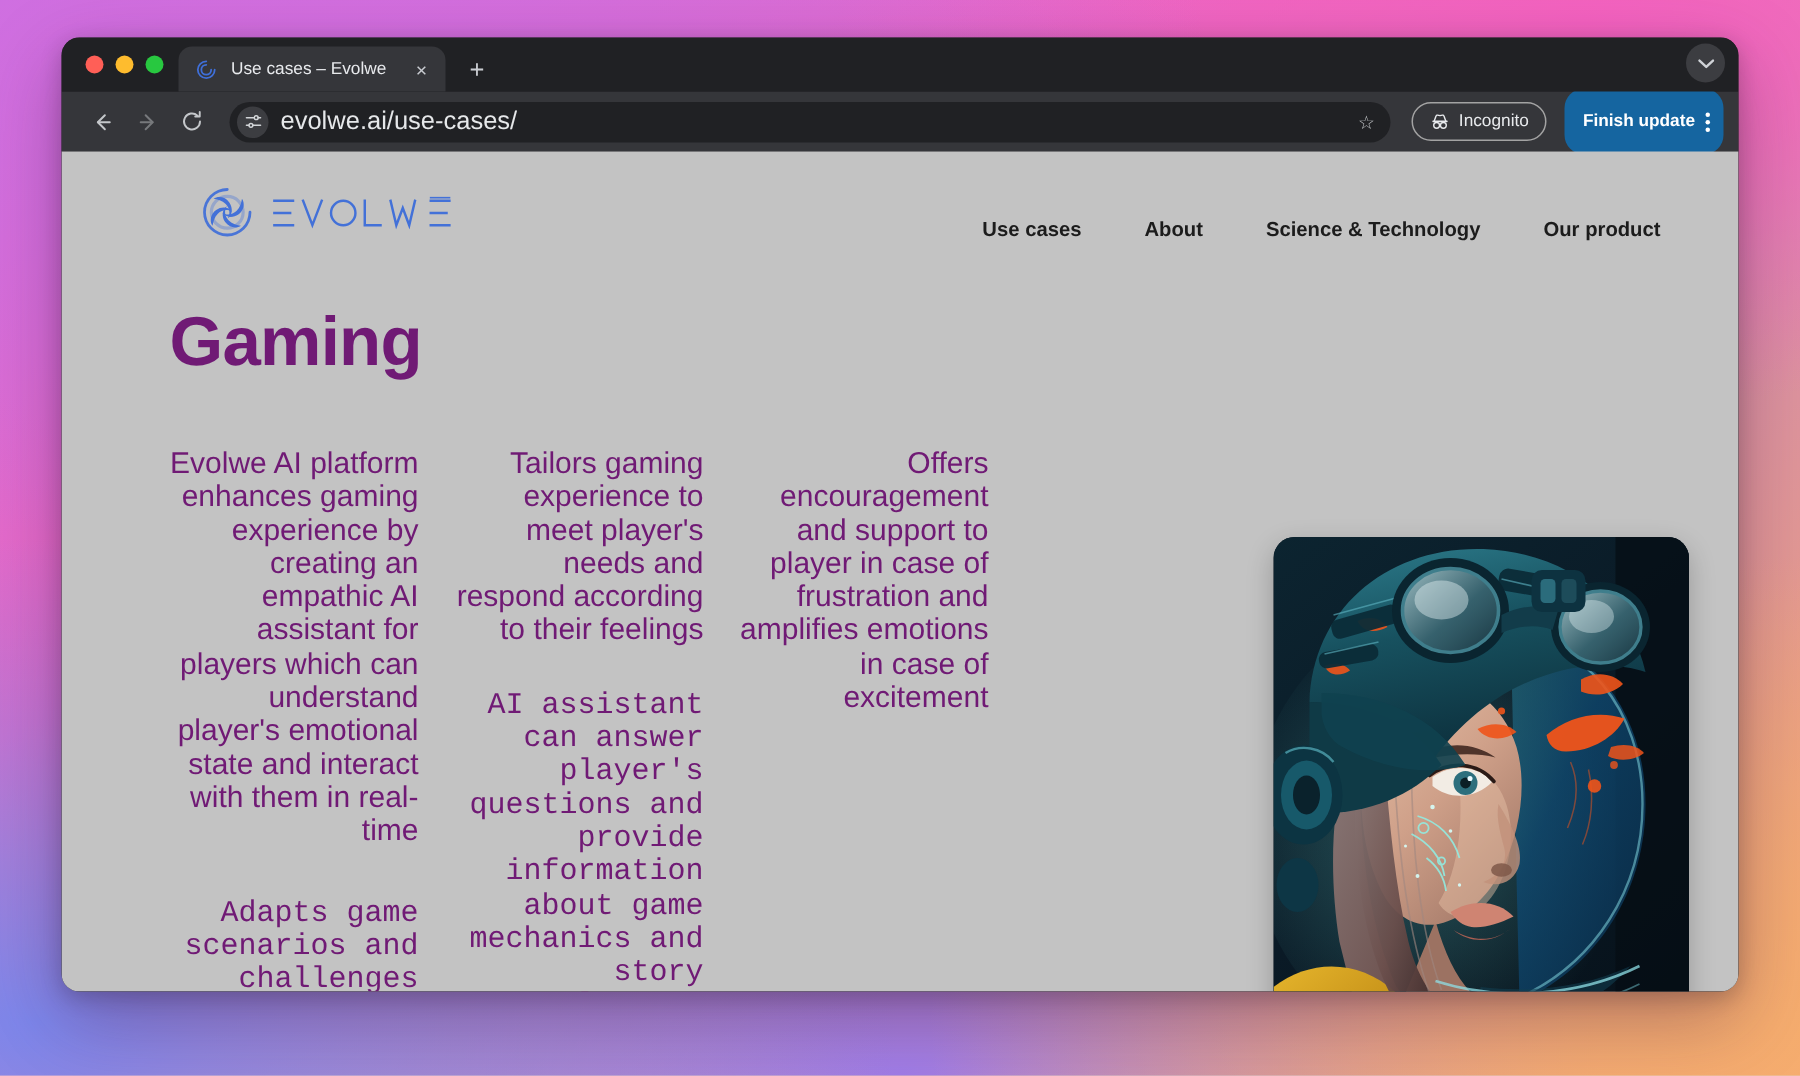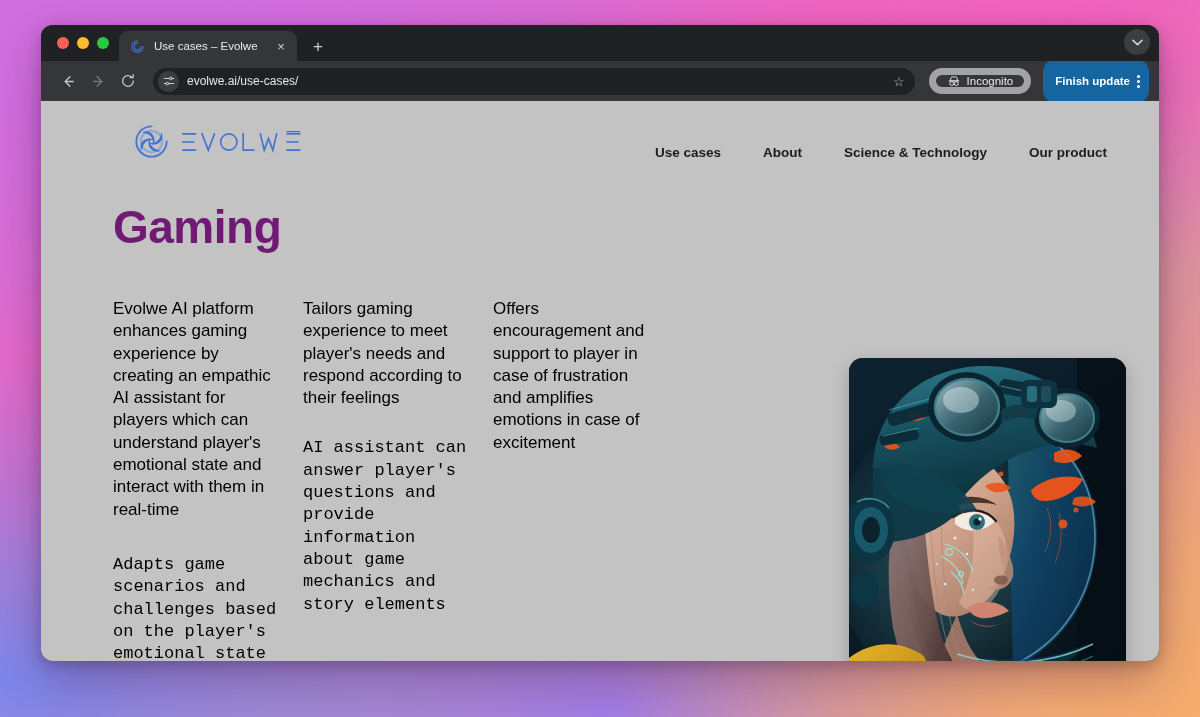--- a/index.html
+++ b/index.html
@@ -113,30 +113,30 @@
     gap: 8px;
     min-width: 0;
   }
   .omni-icon {
     width: 21px; height: 21px; flex: none;
     border-radius: 50%;
     background: #3c3d41;
     display: flex; align-items: center; justify-content: center;
   }
   .omni-url {
-    color: #e6e8ea; font-size: 12px;
+    color: #e6e8ea; font-size: 17px;
     white-space: nowrap; overflow: hidden; text-overflow: ellipsis;
     flex: 1;
   }
   .star { color: #c4c7ca; font-size: 12.5px; flex: none; }
   .incognito {
     display: flex; align-items: center; gap: 6px;
     height: 26px; padding: 0 11px;
     border-radius: 13px;
-    border: 7px solid #a3a3a3;
+    border: 1px solid #a3a3a3;
     color: #e8eaed; font-size: 11.5px;
     margin-left: 10px;
     white-space: nowrap;
     flex: none;
   }
   .update-btn {
     height: 44px;
     background: #1565a0;
     color: #fff;
     font-size: 11.5px; font-weight: bold;
@@ -195,24 +195,25 @@
   .content {
     display: flex;
     margin: 44px 0 0 72px;
     gap: 0;
   }
   .col {
     width: 190px;
     flex: none;
   }
   .col p {
-    color: #000000;
-    font-size: 17px;
+    color: #701a75;
+    font-size: 20px;
     line-height: 22.3px;
     max-width: 166px;
+    text-align: right;
   }
   .col p + p { margin-top: 33px; font-family: Liberation Mono, monospace; }
   .col-2 p + p { margin-top: 28px; }
 
   .hero {
     position: absolute;
     left: 808px; top: 257px;
     width: 277px; height: 375px;
     border-radius: 14px;
     overflow: hidden;

